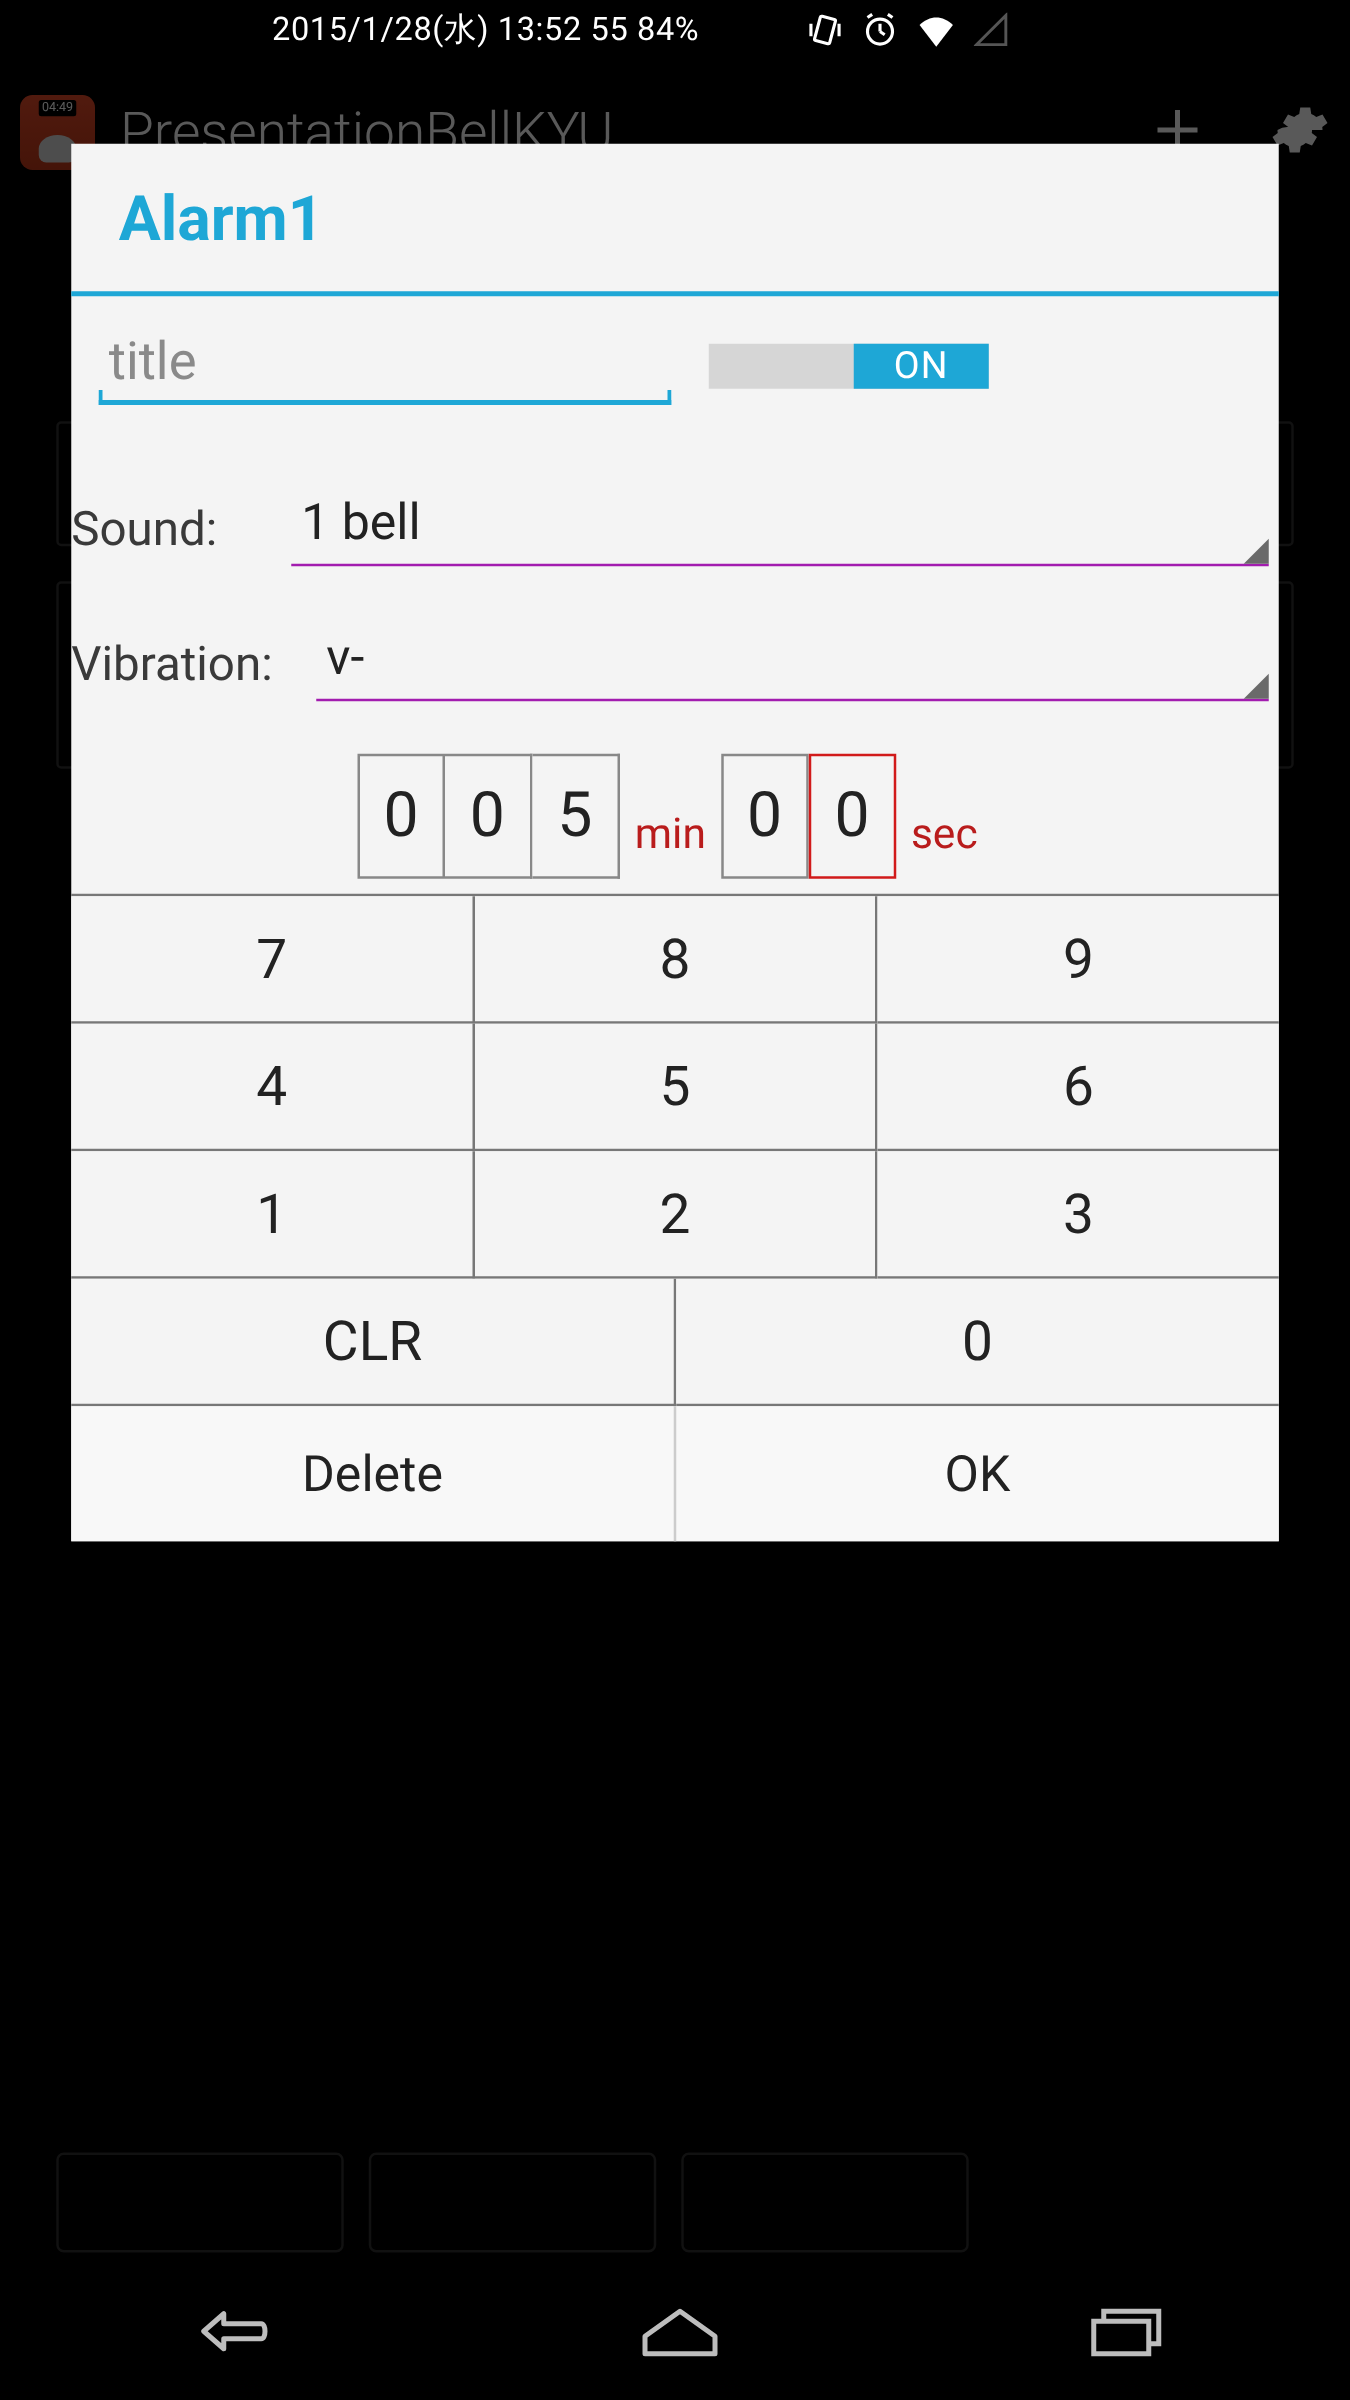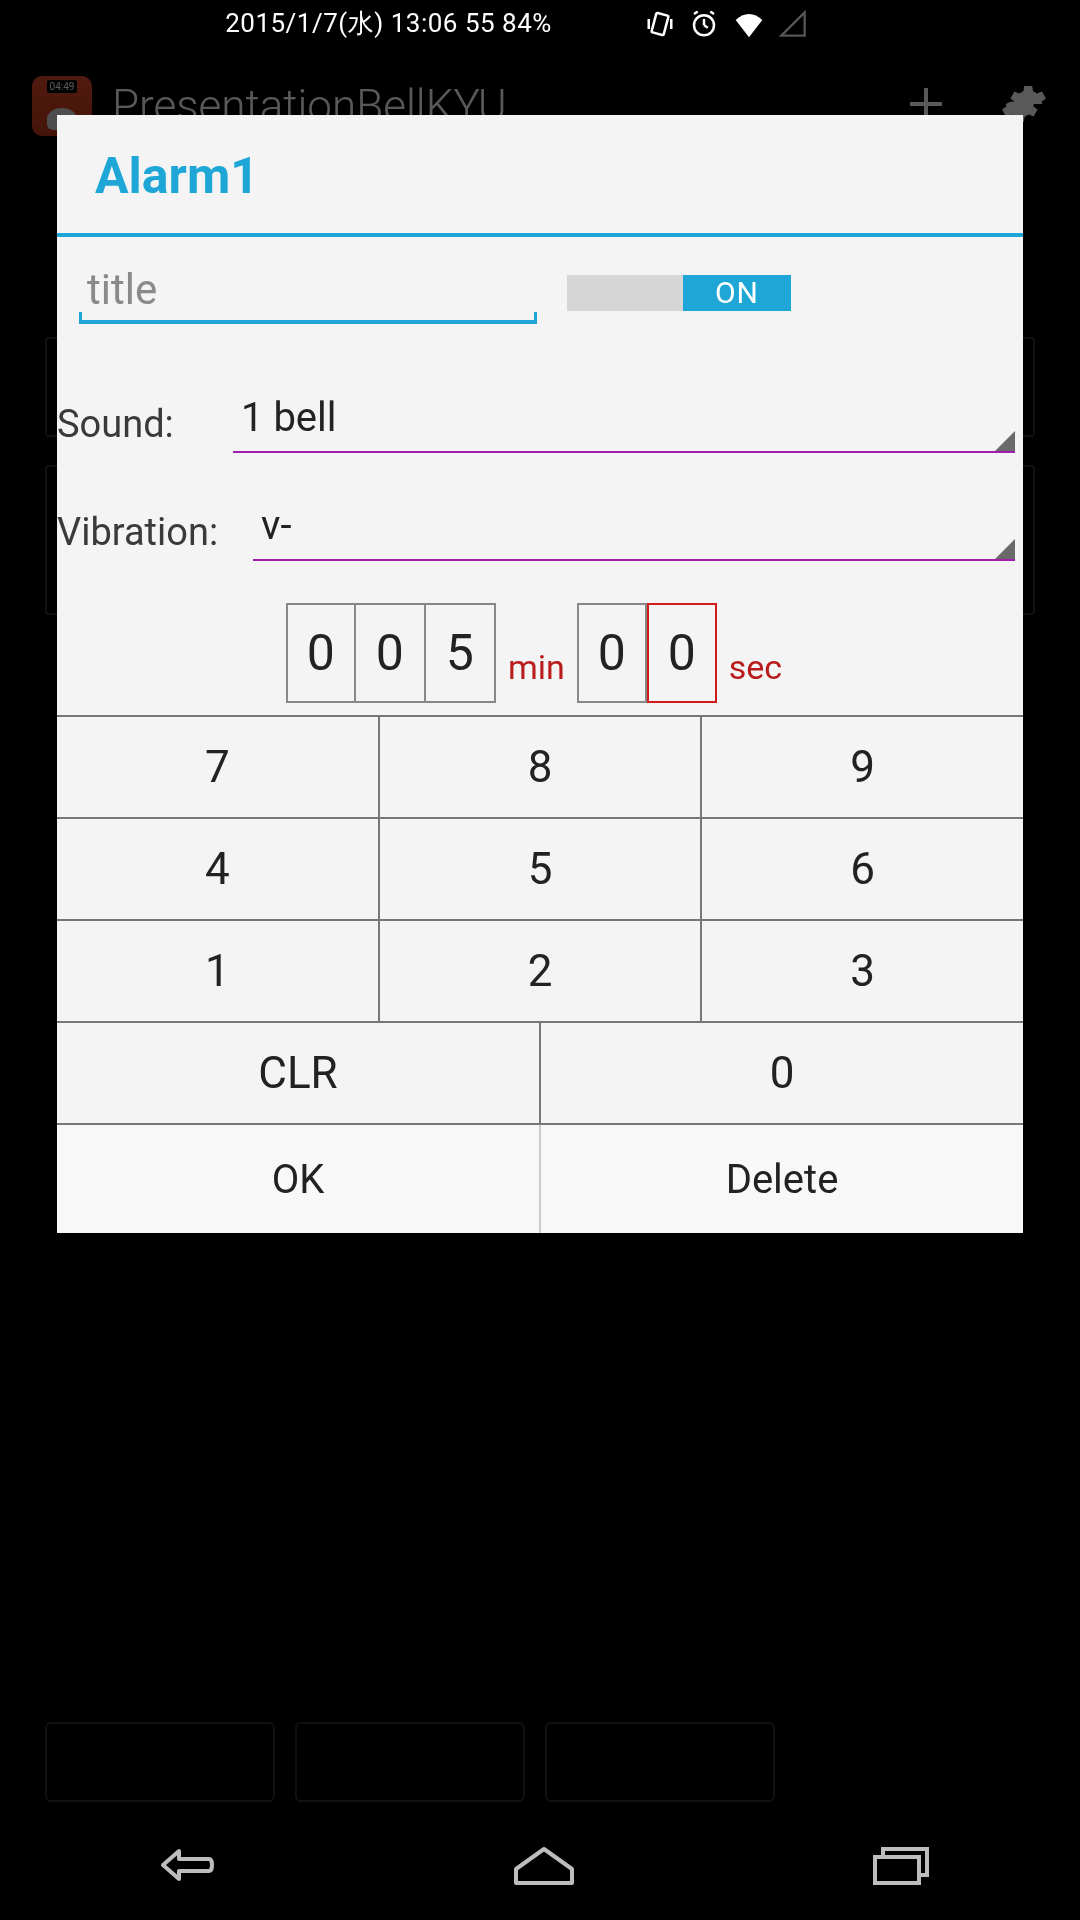--- a/index.html
+++ b/index.html
@@ -19,21 +19,21 @@
   .statusbar .sb-icons { display: flex; align-items: center; gap: 14px; }
   .statusbar svg { display: block; }
 
   
   .app-header {
     position: absolute;
     top: 47px; left: 0; right: 0;
     height: 118px;
     display: flex;
     align-items: center;
-    padding: 0 32px;
+    padding: 0 16px;
     gap: 20px;
     opacity: 0.35;
   }
   .app-icon {
     width: 60px; height: 60px;
     background: linear-gradient(#e84c2a,#c33a1a);
     border-radius: 10px;
     display: flex; flex-direction: column; align-items: center; justify-content: center;
     font-size: 10px; color: #fff;
     position: relative;
@@ -240,21 +240,21 @@
     align-items: center;
     justify-content: space-around;
   }
   .navbar svg { display: block; }
 </style>
 </head>
 <body>
 
 <div class="statusbar">
   <div style="width:120px"></div>
-  <div class="sb-text">2015/1/7(水) 13:06 55 84%</div>
+  <div class="sb-text">2015/1/28(水) 13:52 55 84%</div>
   <div class="sb-icons">
     <span>
       <svg width="30" height="30" viewBox="0 0 24 24" fill="none" stroke="#fff" stroke-width="2">
         <rect x="7" y="4" width="10" height="16" rx="1" transform="rotate(15 12 12)"></rect>
         <line x1="3" y1="8" x2="3" y2="16"></line>
           <line x1="21" y1="8" x2="21" y2="16"></line>
       </svg>
     </span>
     <span>
       <svg width="30" height="30" viewBox="0 0 24 24" fill="none" stroke="#fff" stroke-width="2">
@@ -361,22 +361,22 @@
       <div class="kp-btn">2</div>
       <div class="kp-btn">3</div>
     </div>
     <div class="kp-row">
       <div class="kp-btn">CLR</div>
       <div class="kp-btn">0</div>
     </div>
   </div>
 
   <div class="dlg-actions">
+    <div class="dlg-act">Delete</div>
     <div class="dlg-act">OK</div>
-    <div class="dlg-act">Delete</div>
   </div>
 </div>
 
 <div class="navbar">
   <span>
     <svg width="80" height="44" viewBox="0 0 80 44" fill="none" stroke="#bdbdbd" stroke-width="4" stroke-linejoin="round" stroke-linecap="round">
       <path d="M20 22 L36 8 L36 16 L66 16 C70 16 70 28 66 28 L36 28 L36 36 Z"></path>
     </svg>
   </span>
   <span>

